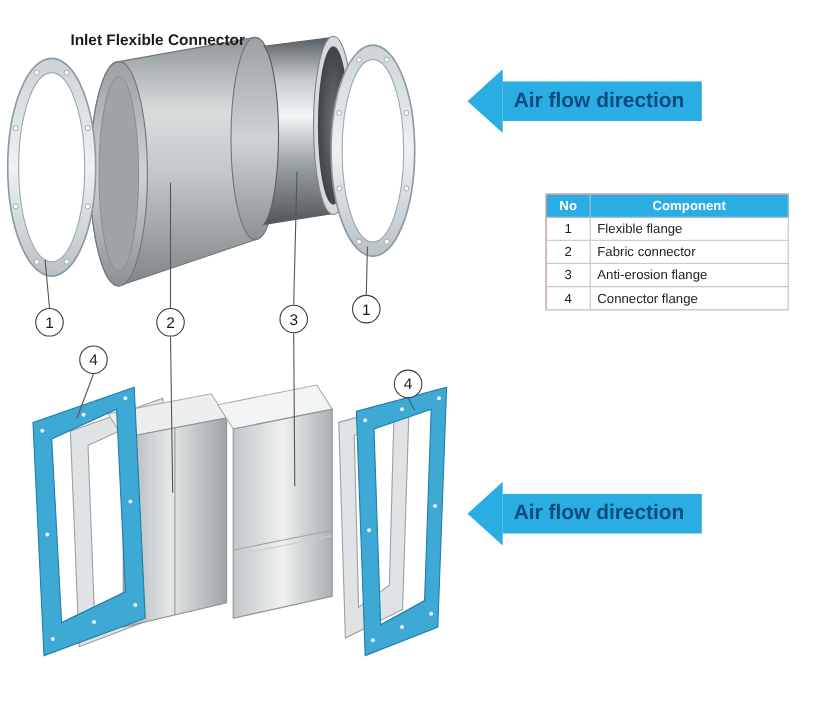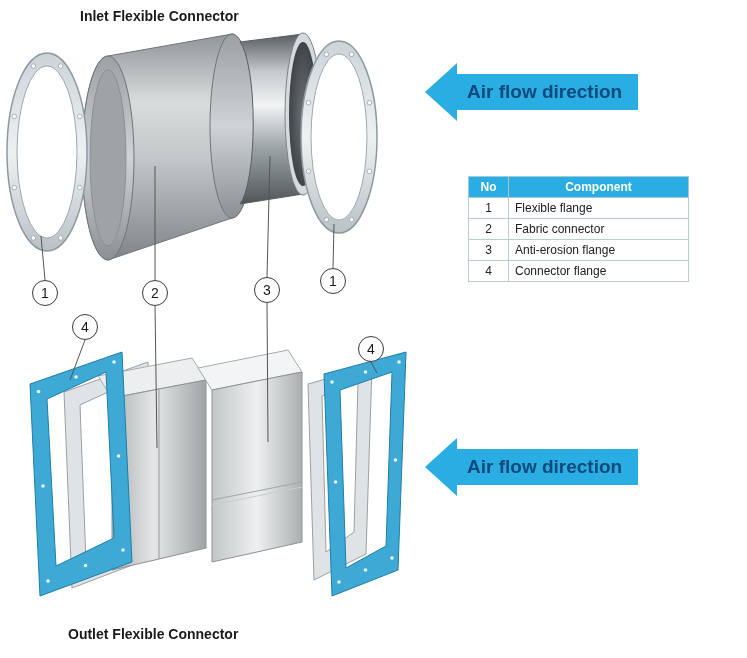--- a/index.html
+++ b/index.html
@@ -1,38 +1,38 @@
 <!DOCTYPE html>
 <html><head>
 <meta charset="utf-8">
 <style>
   * { margin:0; padding:0; box-sizing:border-box; }
   html,body { background:#ffffff; font-family:"Liberation Sans", sans-serif; }
   .canvas { position:relative; width:747px; height:658px; background:#ffffff; overflow:hidden; }
   .art { position:absolute; left:0; top:0; }
 
   .title { position:absolute; font-size:14px; font-weight:bold; color:#1a1a1a; white-space:nowrap; }
-  .inlet-title  { left:64px; top:8px;margin-left:16px; }
+  .inlet-title  { left:64px; top:28px; }
   .outlet-title { left:68px; top:626px; }
 
   .callout { position:absolute; width:26px; height:26px; border:1.5px solid #3c3c3c; border-radius:50%;
              background:#ffffff; font-size:14px; color:#1a1a1a; display:flex; align-items:center;
              justify-content:center; z-index:5; }
 
   .airflow { position:absolute; display:flex; align-items:center; height:58px; z-index:4; }
   .airflow .tri { width:0; height:0; border-top:29px solid transparent; border-bottom:29px solid transparent;
                   border-right:32px solid #29ade2; }
   .airflow .bar { height:36px; background:#29ade2; display:flex; align-items:center; padding:0 16px 0 10px; }
   .airflow .label { font-size:19px; font-weight:bold; color:#0d4a7d; white-space:nowrap; }
   .airflow-top    { left:425px; top:63px; }
   .airflow-bottom { left:425px; top:438px; }
 
   .components { position:absolute; left:468px; top:176px; z-index:4; }
   .components .heading { font-size:14px; font-weight:bold; color:#1a1a1a; margin-bottom:17px; }
-  .components table { border-collapse:collapse; font-size:12px; background:#ef4444; }
+  .components table { border-collapse:collapse; font-size:12px; background:#ef4444;margin-left:28px; }
   .components th { background:#29ade2; color:#ffffff; font-weight:bold; padding:3px 6px;
                    border:1px solid #a9c6d4; text-align:center; }
   .components th.col-no { width:40px; }
   .components th.col-comp { width:180px; }
   .components td { border:1px solid #b9cdd8; padding:3px 6px; color:#222222; background:#ffffff; }
   .components td.no { text-align:center; }
 </style>
 </head>
 <body>
 
@@ -172,21 +172,20 @@
       <path d="M155,306 L157,448"></path>
       <path d="M267,277 L270,156"></path>
       <path d="M267,303 L268,442"></path>
       <path d="M333,268 L334,224"></path>
       <path d="M85,340 L70,380"></path>
       <path d="M371,362 L377,373"></path>
     </g>
   </svg>
 
   <div class="title inlet-title">Inlet Flexible Connector</div>
-  <div class="title outlet-title">Outlet Flexible Connector</div>
 
   <div class="callout" style="left:32px;  top:280px;">1</div>
   <div class="callout" style="left:142px; top:280px;">2</div>
   <div class="callout" style="left:254px; top:277px;">3</div>
   <div class="callout" style="left:320px; top:268px;">1</div>
   <div class="callout" style="left:72px;  top:314px;">4</div>
   <div class="callout" style="left:358px; top:336px;">4</div>
 
   <div class="airflow airflow-top">
     <span class="tri"></span>

